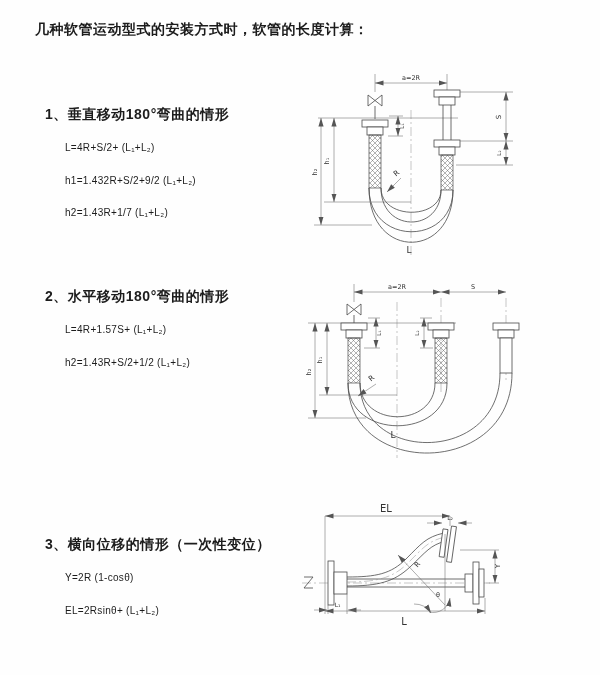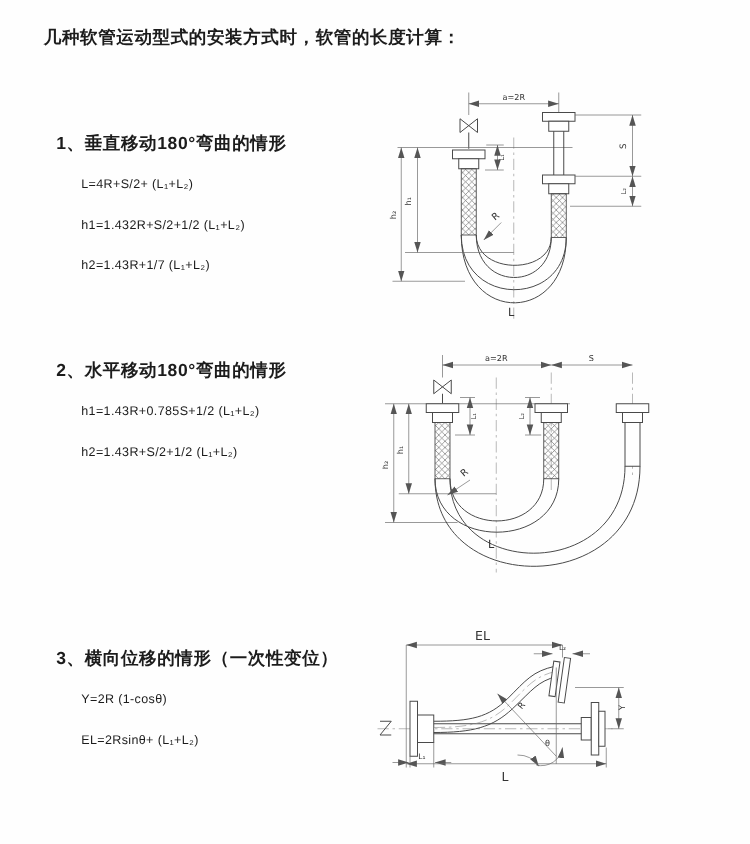--- a/index.html
+++ b/index.html
@@ -1,41 +1,41 @@
 <!DOCTYPE html>
 <html><head>
 <meta charset="utf-8">
 <style>
   html,body{margin:0;padding:0;background:#ffffff;}
   .page{position:relative;width:600px;height:675px;background:#fefefe;overflow:hidden;
         font-family:"Liberation Sans","DejaVu Sans",sans-serif;color:#1c1c1c;}
   .title{position:absolute;left:35px;top:21px;font-size:14px;font-weight:bold;letter-spacing:.5px;}
   .sec{position:absolute;left:45px;}
-  #sec1{top:106px}#sec2{top:288px}#sec3{top:518px}
+  #sec1{top:106px}#sec2{top:288px}#sec3{top:536px}
   .sec-heading{font-size:14px;font-weight:bold;letter-spacing:.5px;margin:0 0 8px 0;text-align:center;}
   .formula{font-size:10px;margin-left:20px;line-height:32.5px;letter-spacing:.3px;white-space:nowrap;}
   svg{position:absolute;}
   #d1{left:310px;top:68px}#d2{left:306px;top:278px}#d3{left:298px;top:498px}
   svg text{font-family:"DejaVu Sans","Liberation Sans",sans-serif;fill:#333;}
   .draw{stroke:#4a4a4a;stroke-width:.8;fill:none;}
   .thin{stroke:#6b6b6b;stroke-width:.55;fill:none;}
   .cl{stroke:#8f8f8f;stroke-width:.5;fill:none;stroke-dasharray:9 3 2 3;}
   .wh{fill:#ffffff;stroke:#4a4a4a;stroke-width:.8;}
 </style>
 </head>
 <body>
 
 <div class="page">
 
   <div class="title">几种软管运动型式的安装方式时，软管的长度计算：</div>
 
   <div class="sec" id="sec1">
     <div class="sec-heading">1、垂直移动180°弯曲的情形</div>
     <div class="formula">L=4R+S/2+ (L₁+L₂)</div>
-    <div class="formula">h1=1.432R+S/2+1/2 (L₁+L₂)</div>
+    <div class="formula">h1=1.432R+S/2+9/2 (L₁+L₂)</div>
     <div class="formula">h2=1.43R+1/7 (L₁+L₂)</div>
   </div>
 
   <svg id="d1" width="282" height="198" viewBox="0 0 282 198">
     <defs>
       <pattern id="hp1" width="5" height="5" patternUnits="userSpaceOnUse">
         <path d="M0,0 L5,5 M5,0 L0,5" stroke="#5a5a5a" stroke-width=".45"></path>
       </pattern>
       <marker id="ar1" markerUnits="userSpaceOnUse" markerWidth="9" markerHeight="6" refX="8.5" refY="3" orient="auto-start-reverse">
         <path d="M0,0.4 L8.5,3 L0,5.6 Z" fill="#555"></path>
@@ -120,21 +120,21 @@
     <g>
       <line class="thin" x1="91" y1="110" x2="77" y2="124" marker-end="url(#ar1)"></line>
       <text font-size="7.5" transform="rotate(-40 88 107)" x="88" y="107" text-anchor="middle">R</text>
     </g>
 
     <text x="99" y="185" font-size="9" text-anchor="middle">L</text>
   </svg>
 
   <div class="sec" id="sec2">
     <div class="sec-heading">2、水平移动180°弯曲的情形</div>
-    <div class="formula">h1=1.43R+0.785S+1/2 (L₁+L₂)</div>
+    <div class="formula">L=4R+1.57S+ (L₁+L₂)</div>
     <div class="formula">h2=1.43R+S/2+1/2 (L₁+L₂)</div>
   </div>
 
   <svg id="d2" width="289" height="187" viewBox="0 0 289 187">
     <defs>
       <pattern id="hp2" width="5" height="5" patternUnits="userSpaceOnUse">
         <path d="M0,0 L5,5 M5,0 L0,5" stroke="#5a5a5a" stroke-width=".45"></path>
       </pattern>
       <marker id="ar2" markerUnits="userSpaceOnUse" markerWidth="9" markerHeight="6" refX="8.5" refY="3" orient="auto-start-reverse">
         <path d="M0,0.4 L8.5,3 L0,5.6 Z" fill="#555"></path>

